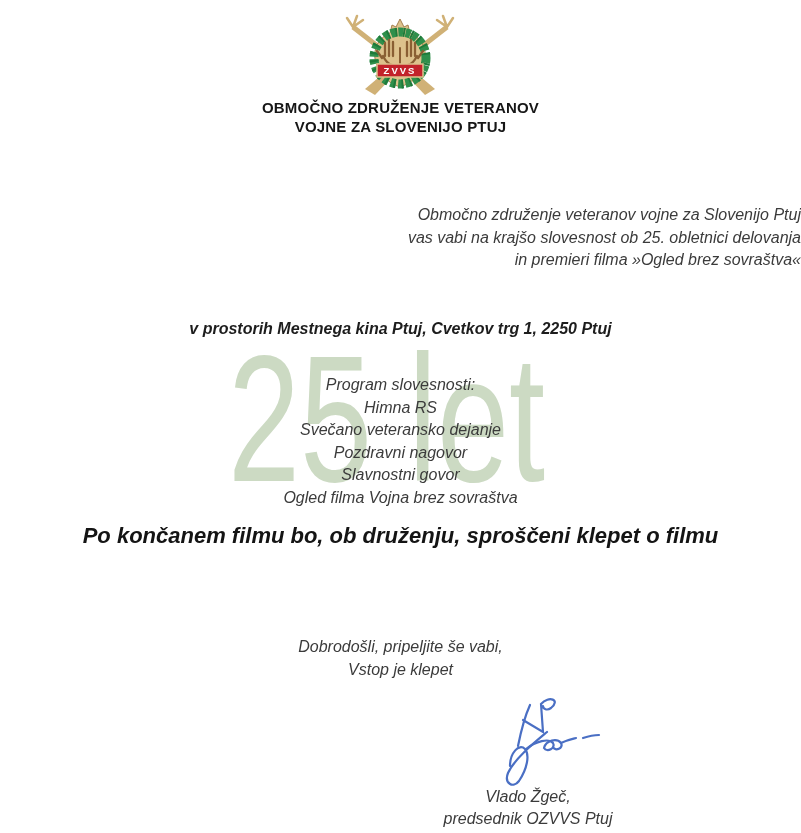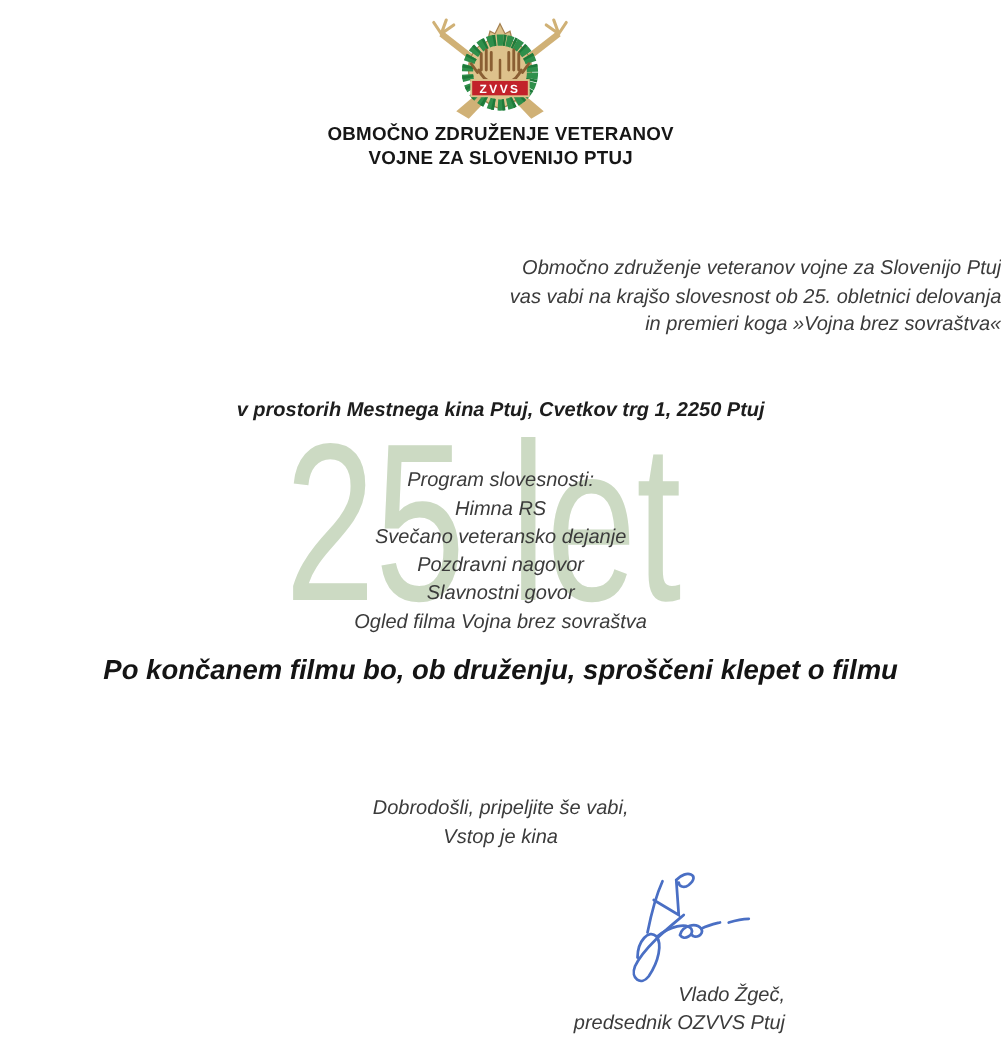--- a/index.html
+++ b/index.html
@@ -48,21 +48,21 @@
   .event{top:318px;font-weight:bold;color:#1d1d1d;}
   .program{top:374px;}
   .after-film{top:525px;font-weight:bold;color:#141414;font-size:22px;}
   .welcome{top:636px;}
   .signature{
     position:absolute;left:487px;top:696px;
     z-index:2;
   }
   .signoff{
     position:absolute;left:428px;top:786px;width:200px;
-    text-align:right;
+    text-align:center;
     font-style:italic;
     font-size:16px;line-height:22px;
     color:#3b3b3b;
     z-index:3;
   }
 </style>
 </head>
 <body>
 
 <div class="page">
@@ -99,41 +99,41 @@
   </svg>
 
   <div class="center-block org-title">
     <div>OBMOČNO ZDRUŽENJE VETERANOV</div>
     <div>VOJNE ZA SLOVENIJO PTUJ</div>
   </div>
 
   <div class="center-block txt intro">
     <div>Območno združenje veteranov vojne za Slovenijo Ptuj</div>
     <div>vas vabi na krajšo slovesnost ob 25. obletnici delovanja</div>
-    <div>in premieri koga »Vojna brez sovraštva«</div>
+    <div>in premieri filma »Ogled brez sovraštva«</div>
   </div>
 
   <div class="center-block txt event">
     <div>v prostorih Mestnega kina Ptuj, Cvetkov trg 1, 2250 Ptuj</div>
   </div>
 
   <div class="center-block txt program">
     <div>Program slovesnosti:</div>
     <div>Himna RS</div>
     <div>Svečano veteransko dejanje</div>
     <div>Pozdravni nagovor</div>
     <div>Slavnostni govor</div>
     <div>Ogled filma Vojna brez sovraštva</div>
   </div>
 
   <div class="center-block txt after-film">Po končanem filmu bo, ob druženju, sproščeni klepet o filmu</div>
 
   <div class="center-block txt welcome">
     <div>Dobrodošli, pripeljite še vabi,</div>
-    <div>Vstop je kina</div>
+    <div>Vstop je klepet</div>
   </div>
 
   <svg class="signature" width="120" height="96" viewBox="0 0 120 96">
     <g fill="none" stroke="#4a6fc4" stroke-width="2.2" stroke-linecap="round">
       <path d="M31,50 C34,35 38,20 43,9"></path>
       <path d="M36,24 L56,36 L54,8 C62,-1 74,4 64,12 C60,15 56,13 56,10"></path>
       <path d="M60,36 C48,46 28,62 21,77 C17,87 26,93 32,85 C40,73 43,59 38,53 C32,47 23,57 23,70"></path>
       <path d="M39,53 C49,45 62,42 66,47 C69,52 60,57 57,52 C59,44 70,42 74,47 C77,52 68,56 66,51"></path>
       <path d="M74,47 C80,44 85,43 89,42"></path>
       <path d="M96,42 C102,40 107,39 112,39"></path>

